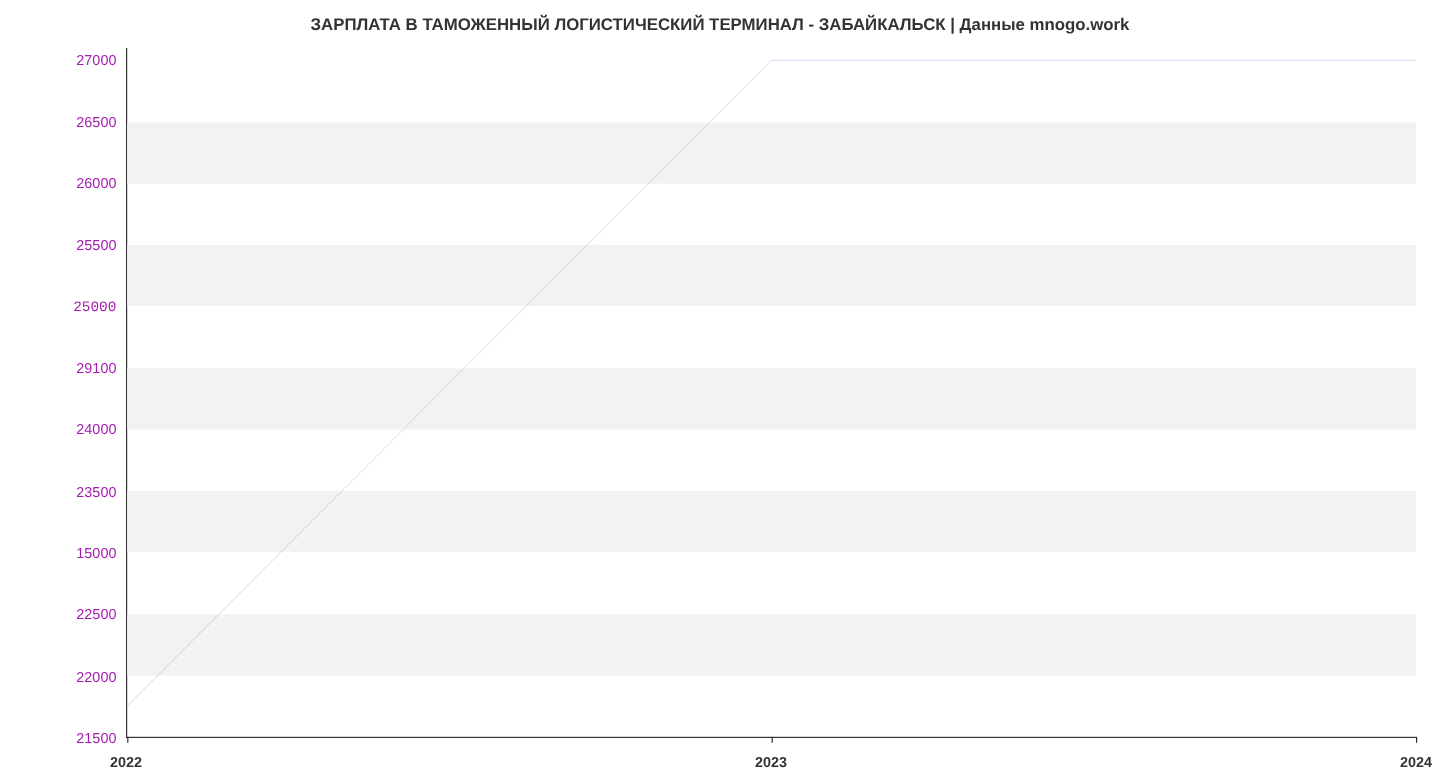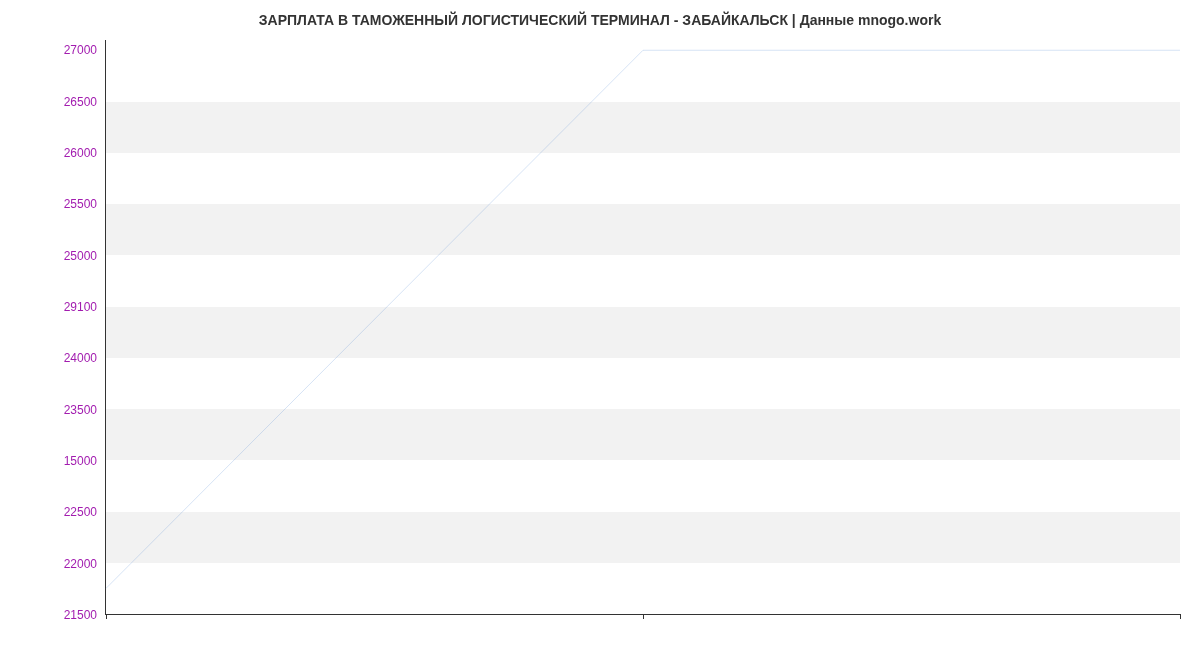--- a/index.html
+++ b/index.html
@@ -98,21 +98,21 @@
   <div class="chart-title">ЗАРПЛАТА В  ТАМОЖЕННЫЙ ЛОГИСТИЧЕСКИЙ ТЕРМИНАЛ - ЗАБАЙКАЛЬСК | Данные mnogo.work</div>
 
   <div class="y-labels" id="y-labels">
       <div class="y-tick-label" style="top: 100%;">21500</div>
       <div class="y-tick-label" style="top: 91.0714%;">22000</div>
       <div class="y-tick-label" style="top: 82.1429%;">22500</div>
       <div class="y-tick-label" style="top: 73.2143%;">15000</div>
       <div class="y-tick-label" style="top: 64.2857%;">23500</div>
       <div class="y-tick-label" style="top: 55.3571%;">24000</div>
       <div class="y-tick-label" style="top: 46.4286%;">29100</div>
-      <div class="y-tick-label" style="top: 37.5%;">25000</div>
+      <div class="y-tick-label" style="top: 37.5%; font-family: Liberation Mono, monospace;">25000</div>
       <div class="y-tick-label" style="top: 28.5714%;">25500</div>
       <div class="y-tick-label" style="top: 19.6429%;">26000</div>
       <div class="y-tick-label" style="top: 10.7143%;">26500</div>
       <div class="y-tick-label" style="top: 1.78571%;">27000</div>
     </div>
 
   <div class="plot-area" id="plot-area">
     <div id="grid-bands">
         <div class="grid-band" style="top: 82.1429%; height: 8.92857%;"></div>
         <div class="grid-band" style="top: 64.2857%; height: 8.92857%;"></div>
@@ -123,13 +123,18 @@
     <svg class="line-svg" id="line-svg" preserveAspectRatio="none" viewBox="0 0 100 100">
         <path d="M0,95.53571428571429 L50,1.7857142857142905 L100,1.7857142857142905" fill="none" stroke="#5b8dd6" stroke-width="0.25" vector-effect="non-scaling-stroke"></path>
       </svg>
     <div id="x-tick-marks">
         <div class="x-tick-mark" style="left: 0%;"></div>
         <div class="x-tick-mark" style="left: 50%;"></div>
         <div class="x-tick-mark" style="left: 100%;"></div>
       </div>
   </div>
 
+  <div class="x-labels" id="x-labels">
+      <div class="x-tick-label" style="left: 0%;">2022</div>
+      <div class="x-tick-label" style="left: 50%;">2023</div>
+      <div class="x-tick-label" style="left: 100%;">2024</div>
+    </div>
 </div>
 
 </body></html>

